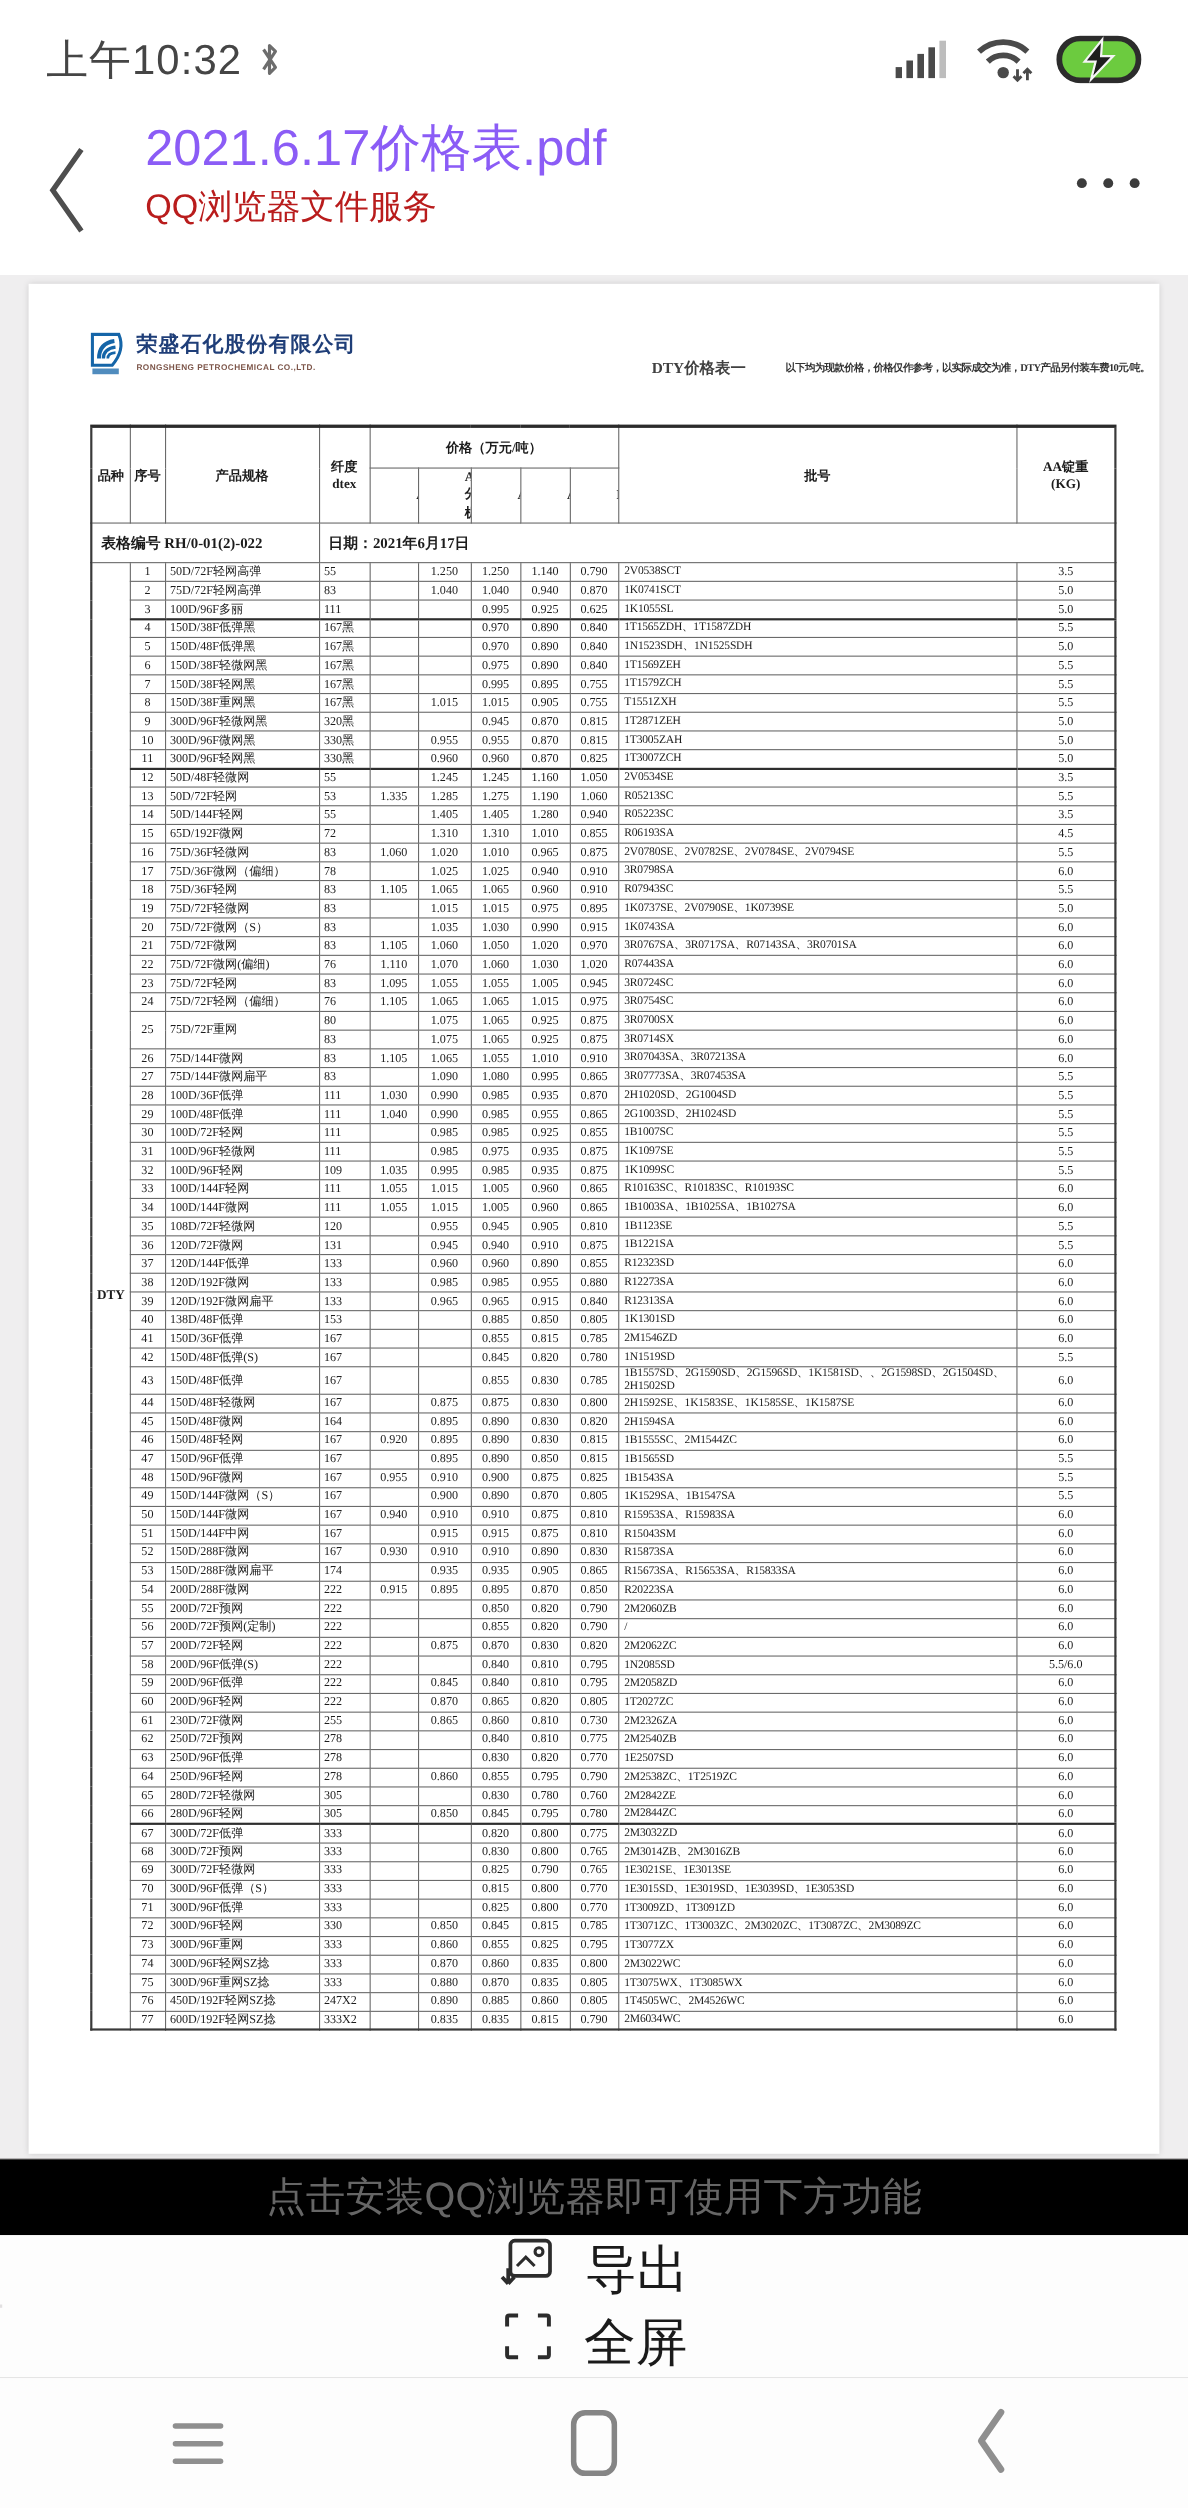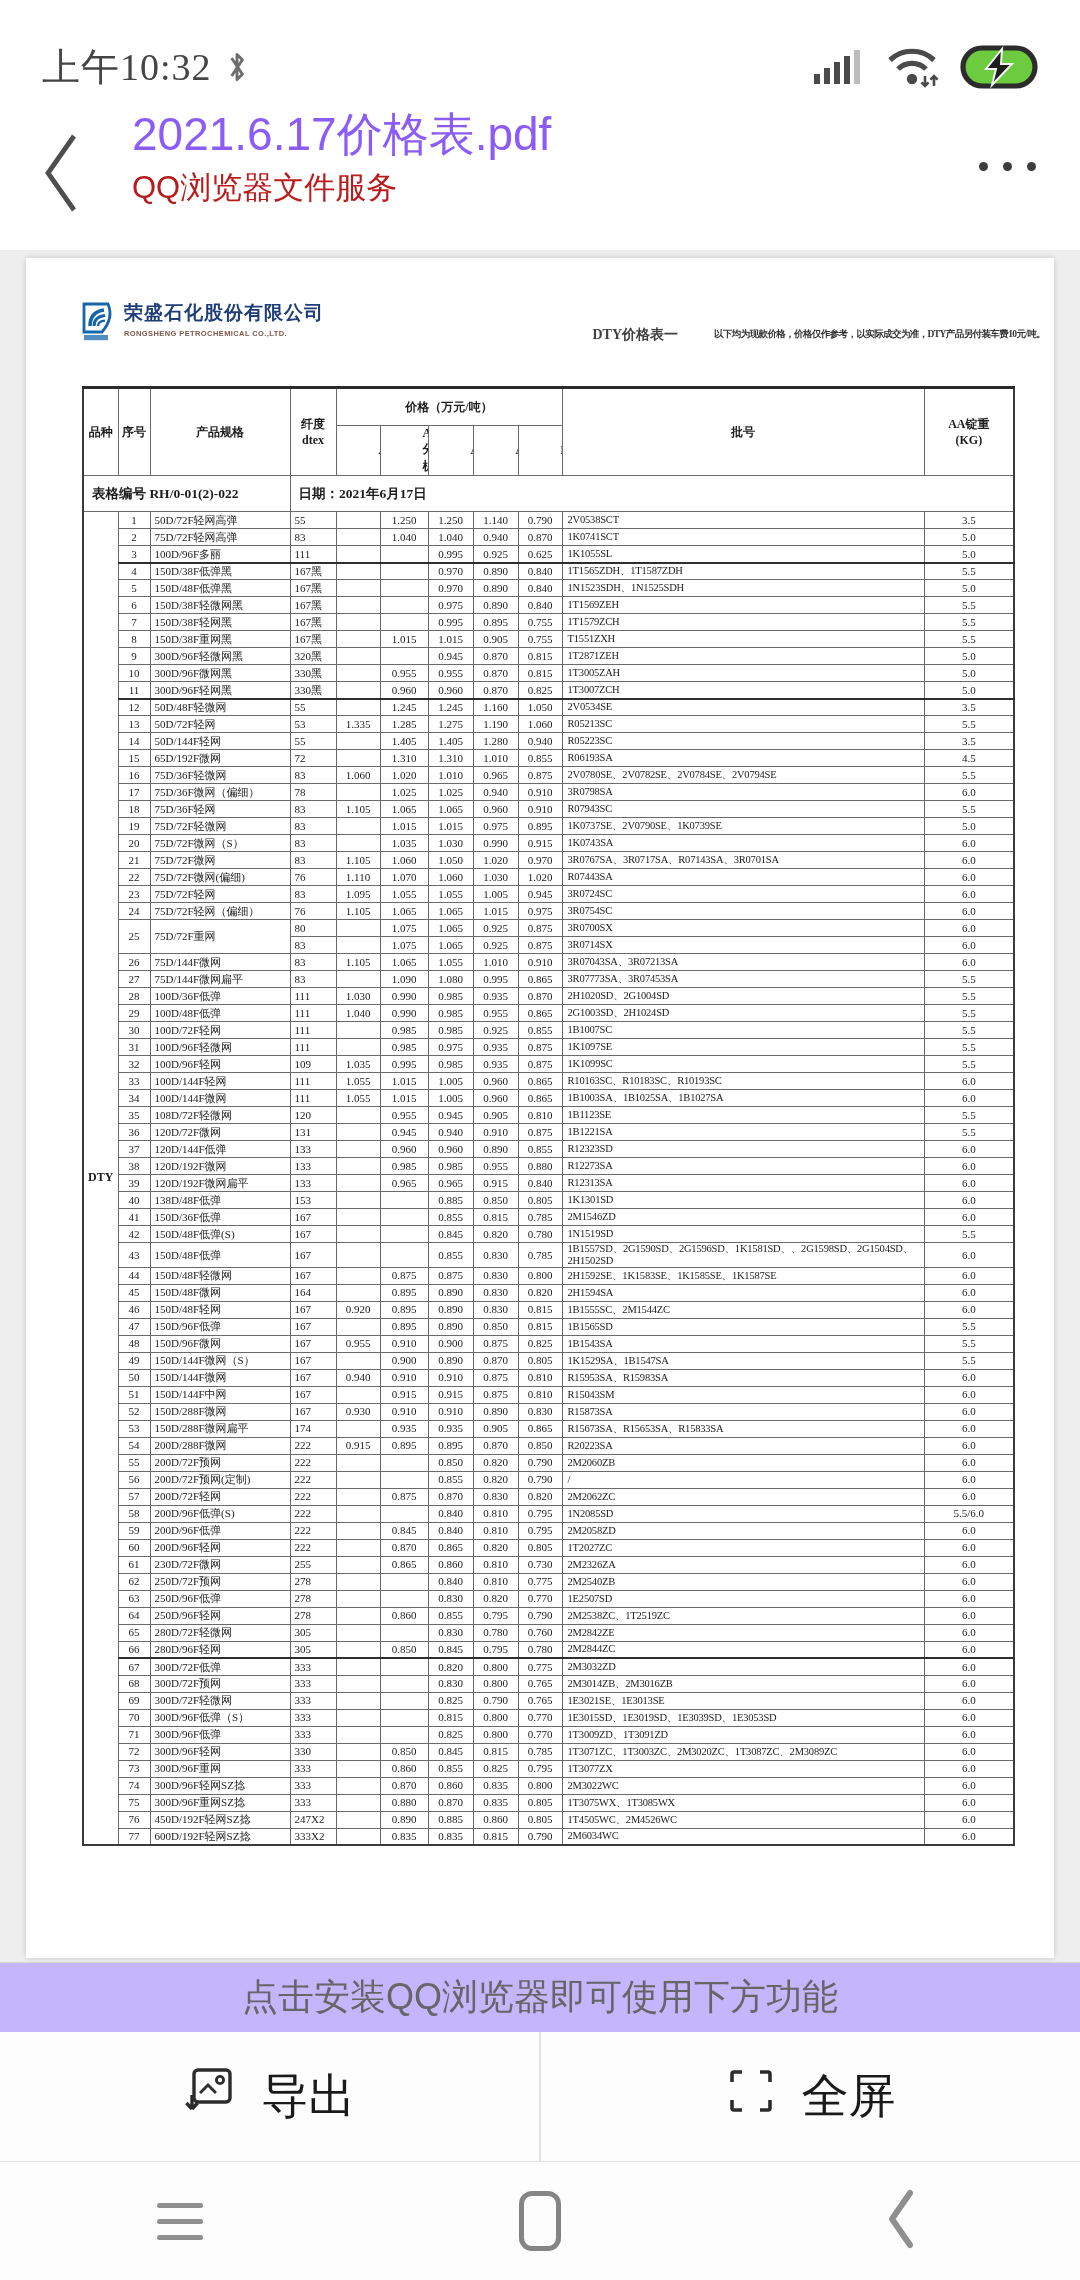--- a/index.html
+++ b/index.html
@@ -3,23 +3,23 @@
 <meta charset="utf-8">
 <style>
   * { margin:0; padding:0; box-sizing:border-box; }
   html,body { background:#cfcfcf; }
   .screen {
     position:relative; width:1080px; height:2280px; margin:0 auto;
     background:#ffffff; overflow:hidden;
     font-family:"Liberation Sans", sans-serif;
   }
   
-  .statusbar { position:absolute; top:17px; left:0; width:100%; height:100px;
+  .statusbar { position:absolute; top:4px; left:0; width:100%; height:100px;
     display:flex; align-items:center; justify-content:space-between;
-    padding:0 42px; background:#ffffff;font-family:Liberation Serif, serif; }
+    padding:0 42px; background:#ffffff; }
   .statusbar .left { display:flex; align-items:center; gap:14px; }
   .statusbar .time { font-size:38px; color:#454545; letter-spacing:1px; }
   .statusbar .right { display:flex; align-items:center; gap:20px; }
   .sicon { display:inline-flex; align-items:center; }
   
   .appheader { position:absolute; top:100px; left:0; width:100%; height:150px; background:#ffffff; }
   .back-chevron { position:absolute; left:38px; top:28px; }
   .titlewrap { position:absolute; left:132px; top:8px; }
   .doc-title { font-size:46px; color:#8b5cf6; font-weight:400; line-height:1.15; }
   .doc-subtitle { font-size:31px; color:#b91c1c; margin-top:6px; }
@@ -49,26 +49,26 @@
   .tier2 th { height:26px;padding-left:42px; }
   tbody td { height:17px; font-size:11px; line-height:1.12; padding:0 2px; text-align:center; }
   td.variety { font-size:12px; font-weight:bold; }
   td.c-no { font-size:11px; }
   td.c-spec { text-align:left; padding-left:4px; white-space:nowrap; }
   td.c-dtex { text-align:left; padding-left:4px; }
   td.c-batch { text-align:left; padding-left:5px; font-size:10.5px; letter-spacing:-.2px; }
   tr.hb td { border-bottom:2px solid #2e2e2e; }
   
   .banner { position:absolute; top:1962px; left:0; width:100%; height:70px;
-    background:#c4b5fd; border-top:1px solid #d6d4d5;
+    background:#000000; border-top:1px solid #d6d4d5;
     display:flex; align-items:center; justify-content:center;
     font-size:36px; color:#666666; }
   
   .toolbar { position:absolute; top:2032px; left:0; width:100%; height:130px; background:#fdfdfd;
-    display:flex; border-bottom:1px solid #e3e3e3; }
+    display:flex; border-bottom:1px solid #e3e3e3;flex-direction:column; }
   .tbtn { flex:1; display:flex; align-items:center; justify-content:center; gap:26px;
     font-size:47px; color:#1a1a1a; }
   .tdivider { width:2px; background:#e2e0e1; height:100%; }
   
   .navbar { position:absolute; top:2162px; left:0; width:100%; height:118px; background:#fdfdfd;
     display:flex; align-items:center; }
   .navslot { flex:1; display:flex; align-items:center; justify-content:center; }
   .menu-lines { display:flex; flex-direction:column; gap:11px; }
   .menu-lines i { width:46px; height:5px; background:#8f8f8f; border-radius:3px; }
   .home-rect { width:42px; height:60px; border:5px solid #858585; border-radius:13px; }

